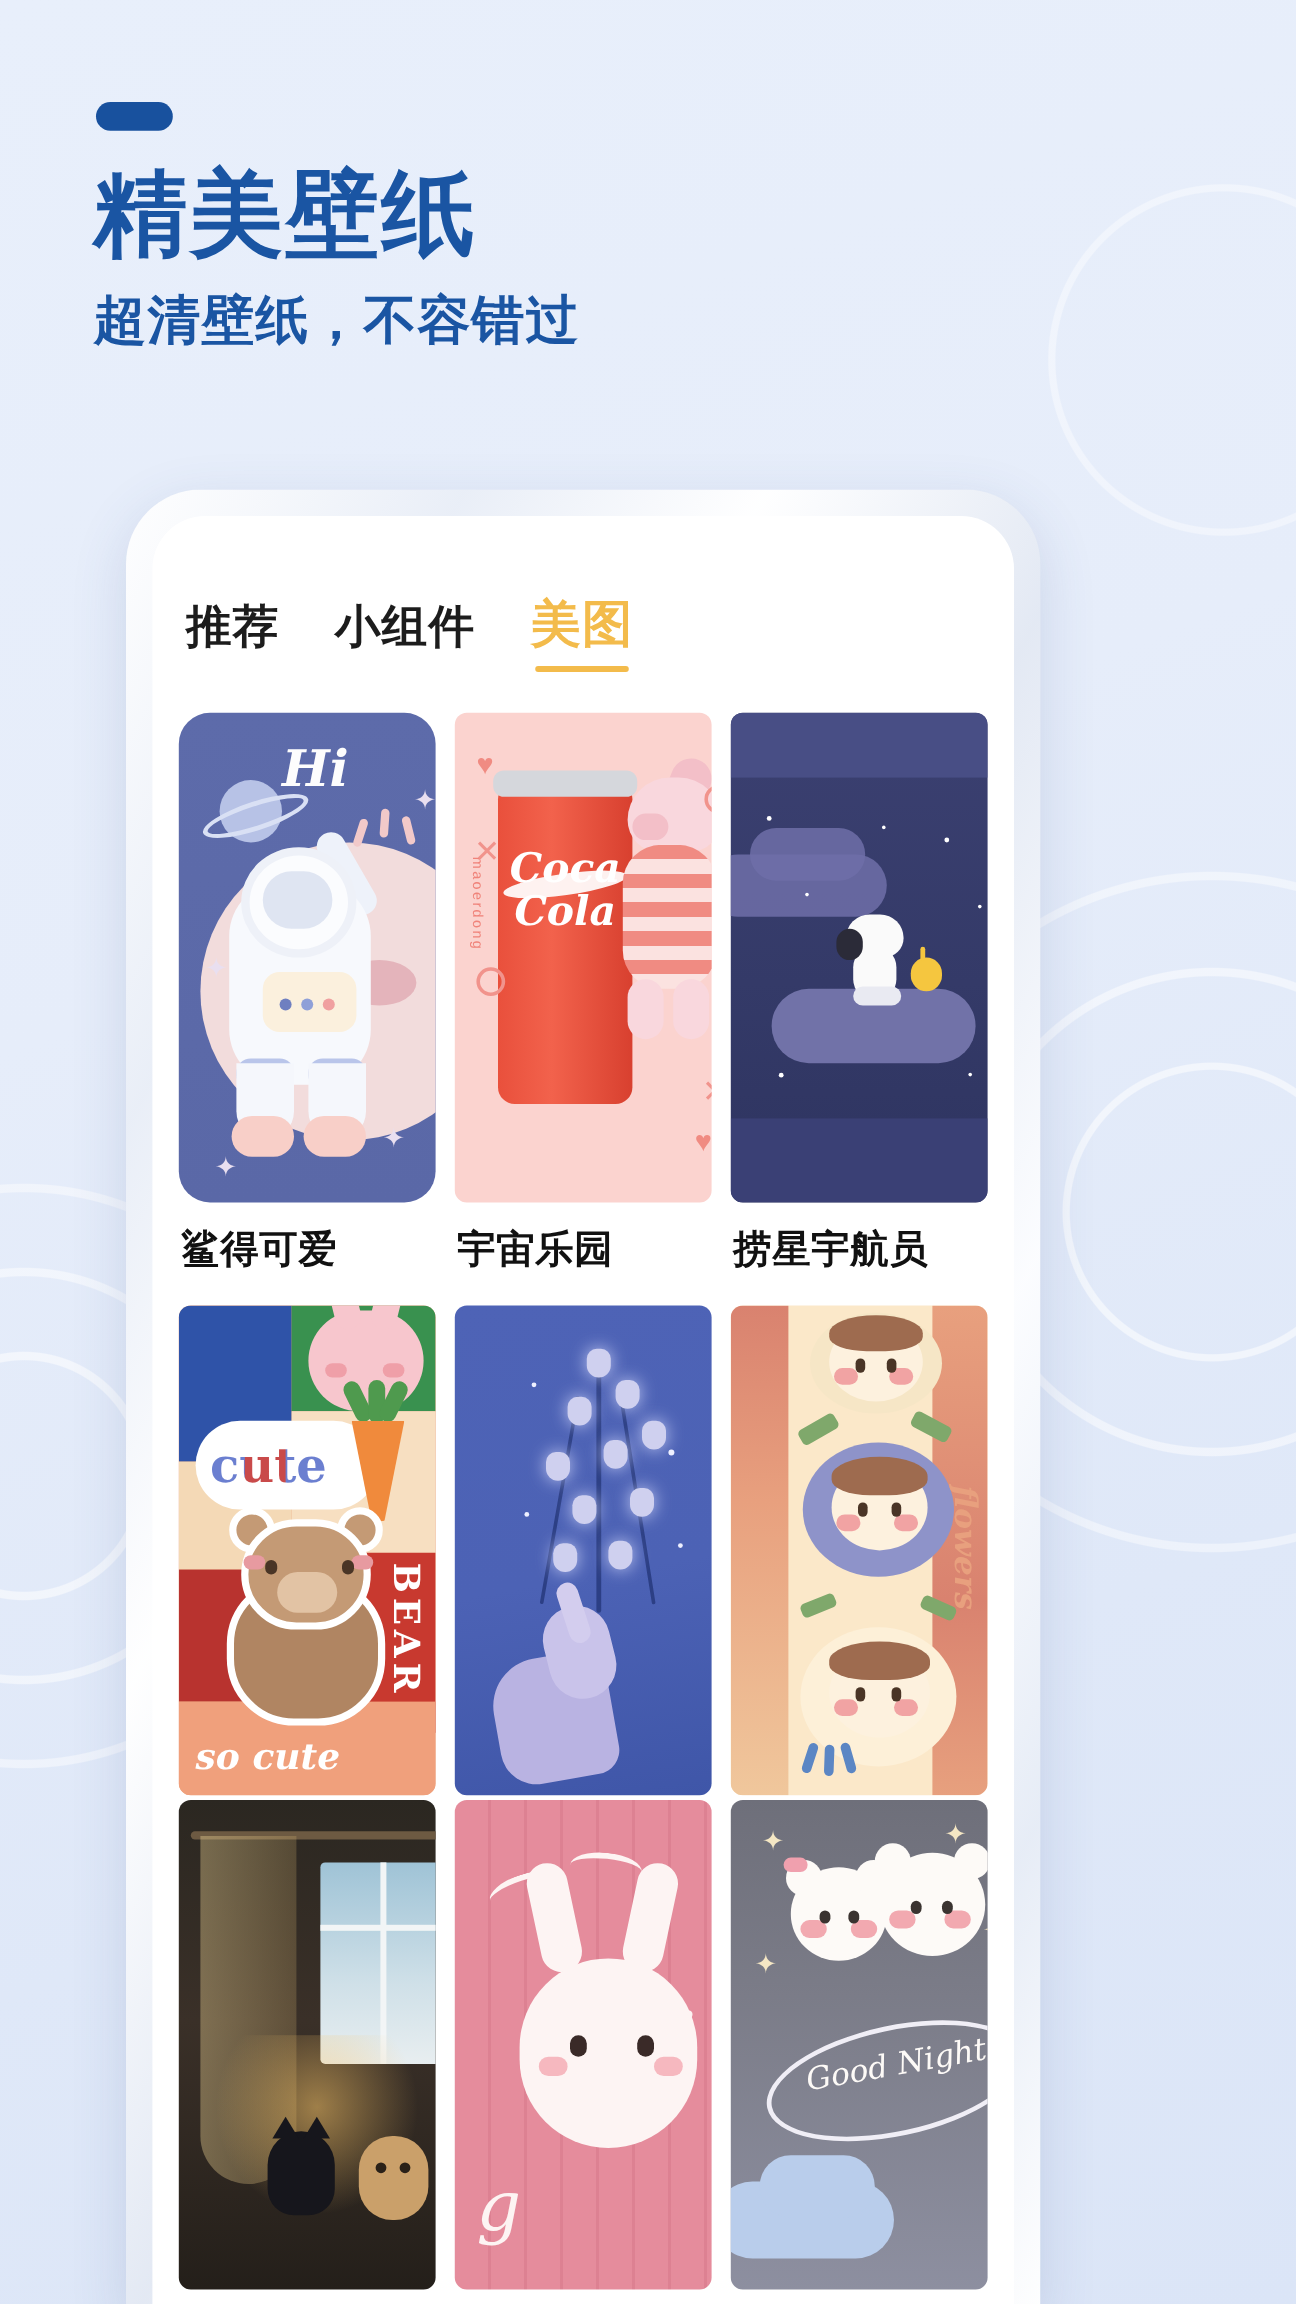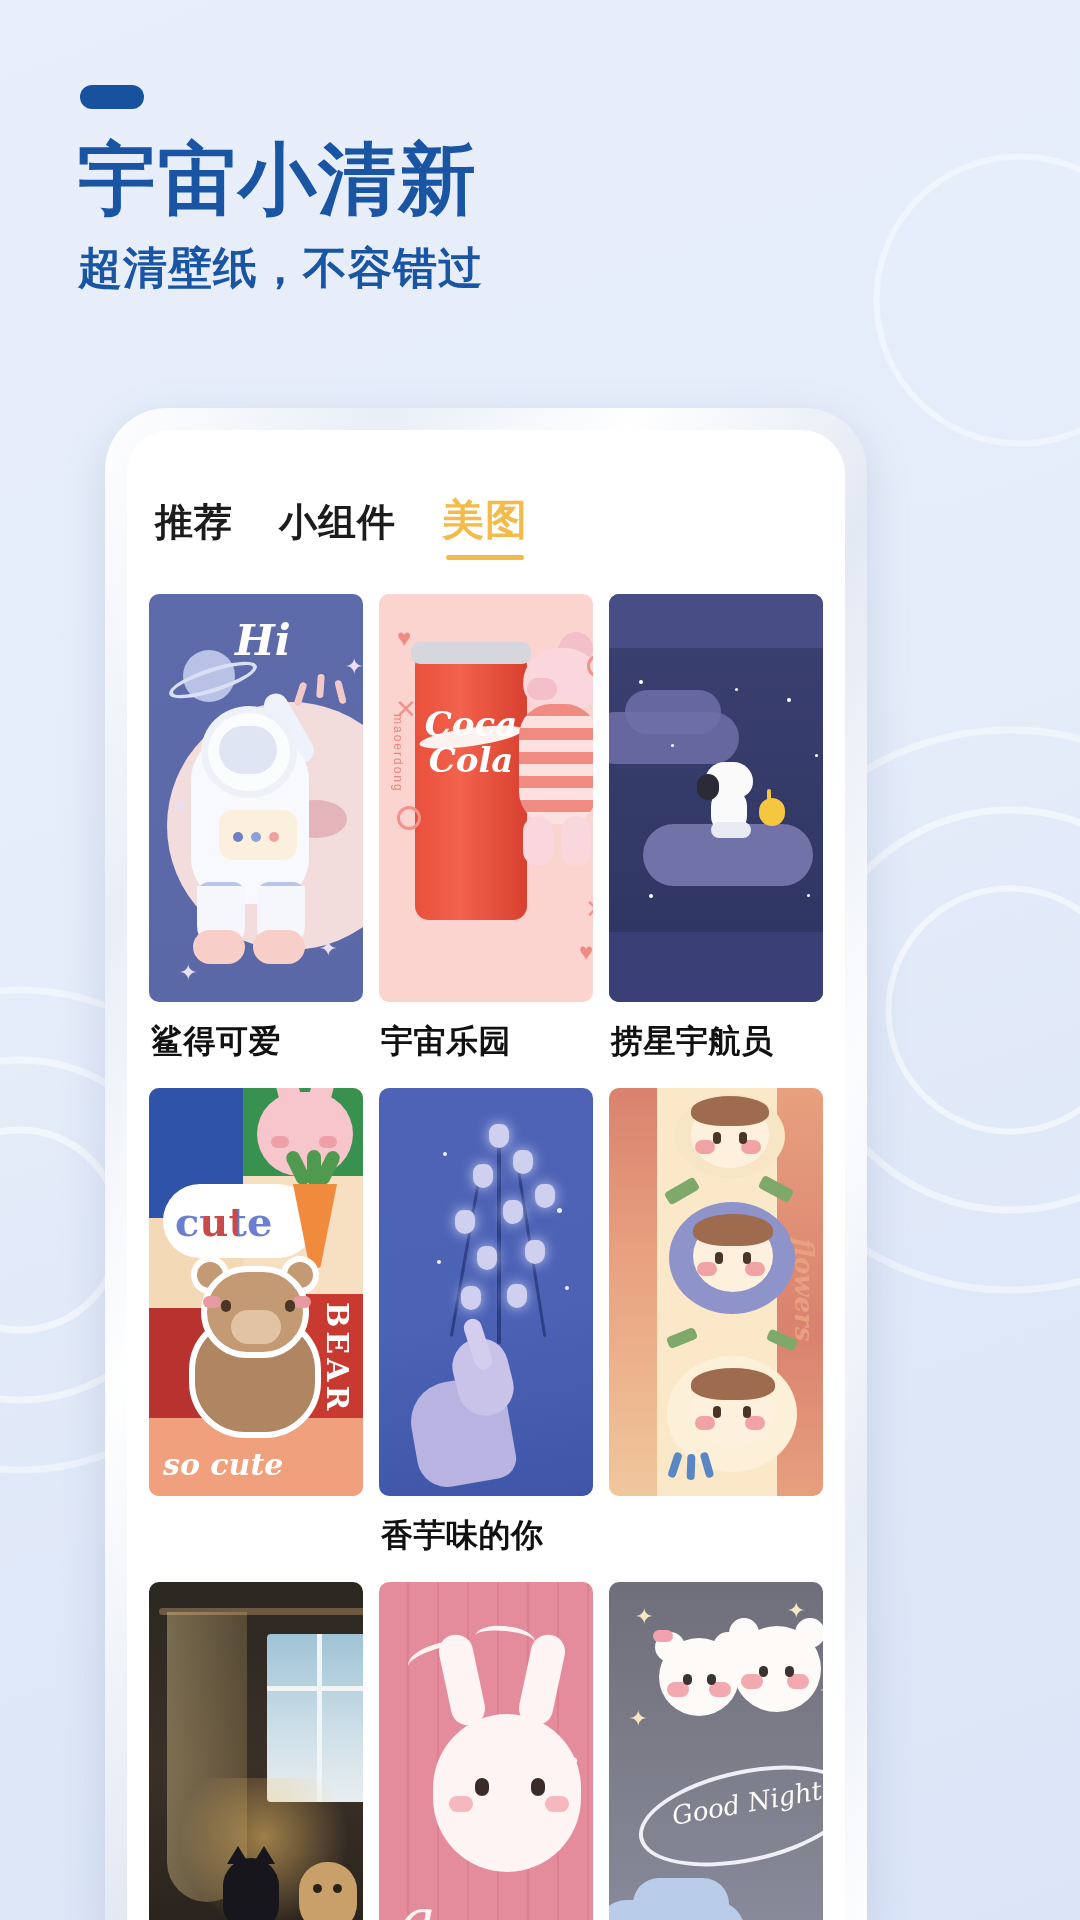--- a/index.html
+++ b/index.html
@@ -98,21 +98,21 @@
     position:relative; overflow:hidden;
   }
   .cap {
     font-size:32px; font-weight:bold; color:#111;
     padding:18px 2px 20px 2px; letter-spacing:.5px;
     font-family:"DejaVu Sans","Liberation Sans",sans-serif;
     white-space:nowrap;
   }
 
   
-  .w-astro { background:linear-gradient(180deg,#5d6baa 0%,#5a68a7 100%); }
+  .w-astro { background:linear-gradient(180deg,#5d6baa 0%,#5a68a7 100%);border-radius:26px; }
   .w-astro .moon{position:absolute;right:-52px;top:108px;width:248px;height:248px;border-radius:50%;background:#f2dcdc;}
   .w-astro .moon i{position:absolute;border-radius:50%;background:#e4b4bb;}
   .w-astro .moon i:nth-child(1){left:40px;top:44px;width:46px;height:30px;}
   .w-astro .moon i:nth-child(2){left:118px;top:98px;width:62px;height:38px;}
   .w-astro .moon i:nth-child(3){left:52px;top:150px;width:38px;height:48px;}
   .w-astro .planet{position:absolute;left:34px;top:56px;width:52px;height:52px;border-radius:50%;background:#b7c2e6;}
   .w-astro .planet::after{content:"";position:absolute;left:-16px;top:18px;width:84px;height:16px;border-radius:50%;border:4px solid #d9e0f4;transform:rotate(-18deg);}
   .w-astro .hi{position:absolute;left:86px;top:22px;font-size:42px;color:#fdfdfd;font-weight:bold;font-style:italic;font-family:"DejaVu Serif",serif;}
   .w-astro .dash{position:absolute;background:#f2c9c9;border-radius:4px;width:7px;height:24px;}
   .w-astro .d1{left:148px;top:88px;transform:rotate(18deg);}
@@ -272,21 +272,21 @@
   .w-gn .txt{position:absolute;left:62px;top:206px;color:#fdfaf7;font-size:26px;font-style:italic;font-family:"DejaVu Serif",serif;transform:rotate(-10deg);}
   .w-gn .mcloud{position:absolute;border-radius:40px;background:#b9cdeb;}
   .w-gn .sparkle{position:absolute;color:#f5e7c4;font-size:22px;}
   .w-gn .bow{position:absolute;width:20px;height:12px;border-radius:8px;background:#f0a0ae;}
 </style>
 </head>
 <body>
 
 <div class="header">
   <div class="accent-bar"></div>
-  <div class="title">宇宙小清新</div>
+  <div class="title">精美壁纸</div>
   <div class="subtitle">超清壁纸，不容错过</div>
 </div>
 
 <div class="phone">
   <div class="screen">
 
     <div class="tabs">
       <div class="tab">推荐</div>
       <div class="tab">小组件</div>
       <div class="tab active">
@@ -439,21 +439,20 @@
           <div class="spark" style="left:64px;top:64px;width:4px;height:4px;"></div>
           <div class="spark" style="left:178px;top:120px;width:5px;height:5px;"></div>
           <div class="spark" style="left:58px;top:172px;width:4px;height:4px;"></div>
           <div class="spark" style="left:186px;top:198px;width:4px;height:4px;"></div>
           <div class="hand">
             <div class="sleeve"></div>
             <div class="palm"></div>
             <div class="fing"></div>
           </div>
         </div>
-        <div class="cap">香芋味的你</div>
       </div>
 
       <div class="cell">
         <div class="thumb w-kid">
           <div class="stripeL"></div>
           <div class="stripeR"></div>
 
           <div class="petal" style="left:66px;top:6px;width:110px;height:84px;background:#f6e6c6;"></div>
           <div class="face" style="left:82px;top:14px;width:78px;height:66px;"></div>
           <div class="hair" style="left:82px;top:8px;width:78px;height:30px;"></div>

